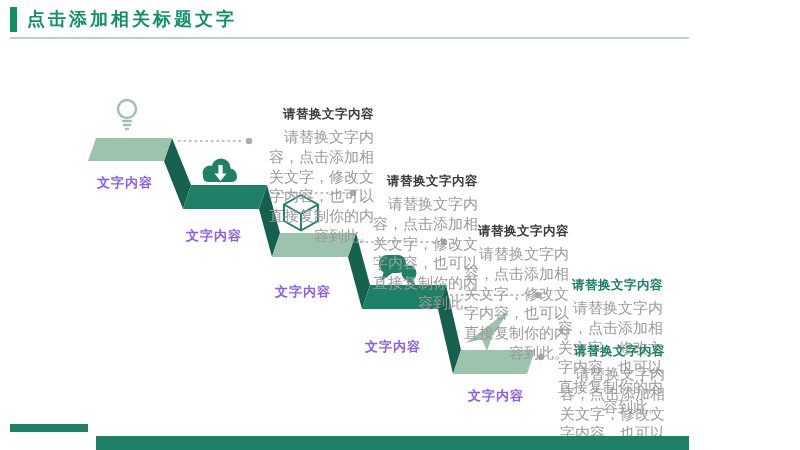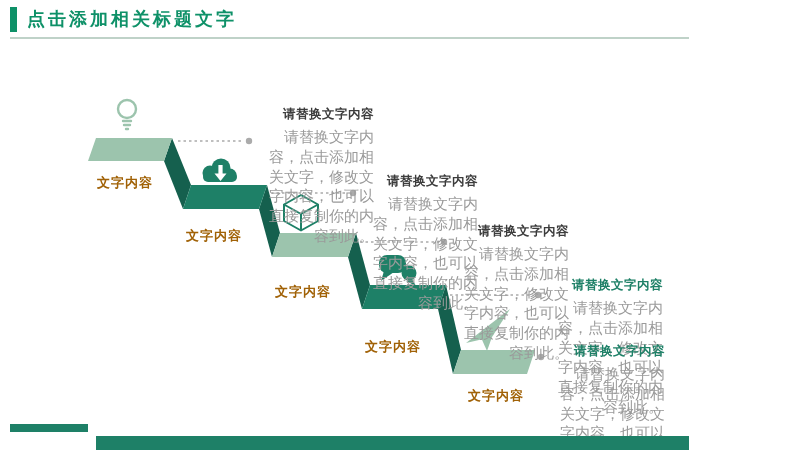--- a/index.html
+++ b/index.html
@@ -18,21 +18,21 @@
     color: #0E9168;
   }
   .header-rule { position: absolute; left: 10px; top: 37px; width: 780px; height: 2px; background: #BFD2C8; }
 
   
   .ribbon { position: absolute; left: 0; top: 0; }
 
   
   .step-label {
     position: absolute; font-size: 13px; font-weight: bold;
-    color: #a16207; letter-spacing: 1px; white-space: nowrap;
+    color: #8b5cf6; letter-spacing: 1px; white-space: nowrap;
   }
   .l1 { left: 97px;  top: 174px; }
   .l2 { left: 186px; top: 227px; }
   .l3 { left: 275px; top: 283px; }
   .l4 { left: 365px; top: 338px; }
   .l5 { left: 468px; top: 387px; }
 
   
   .callout { position: absolute; width: 118px; text-align: right; }
   .callout-title {

